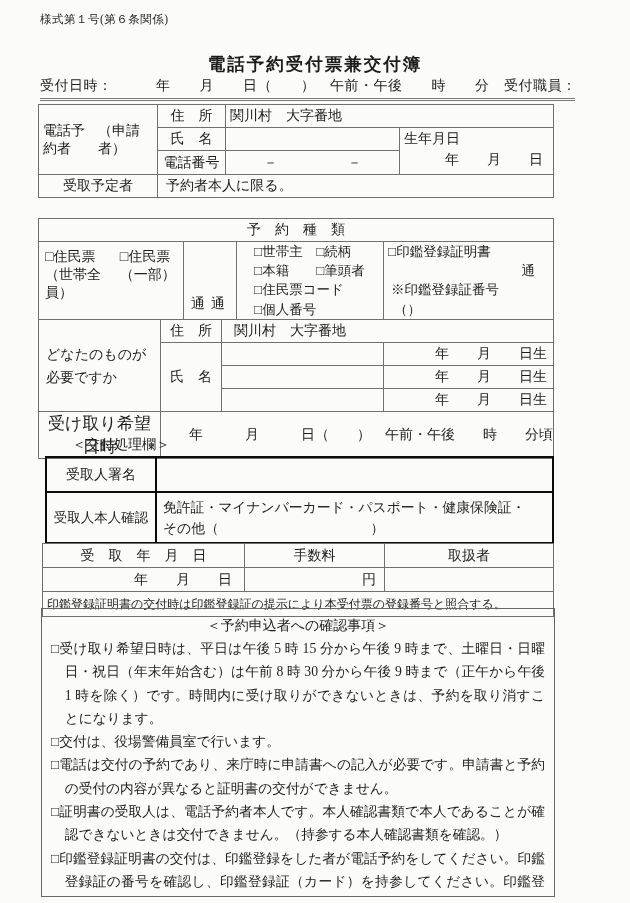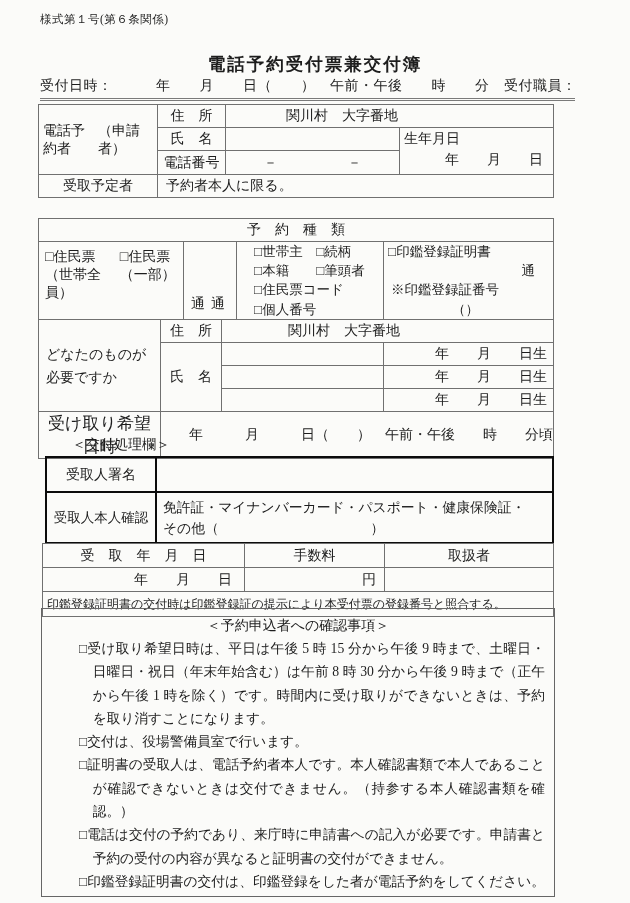--- a/index.html
+++ b/index.html
@@ -22,21 +22,21 @@
   }
   table { border-collapse:collapse; table-layout:fixed; }
   td { border:1px solid #707070; font-size:14px; padding:0 4px; vertical-align:middle; overflow:hidden; }
   .c { text-align:center; }
   .r { text-align:right; }
 
   
   .t1 { position:absolute; left:38px; top:104px; width:515px; }
   .t1 td { height:23px; }
   .lbl-stack { height:100%; display:flex; flex-direction:row; justify-content:space-around; align-items:center; padding:6px 0; }
-  .flexline { display:flex; justify-content:center; align-items:center; }
+  .flexline { display:flex; justify-content:flex-start; align-items:center; }
   .birth-cell { vertical-align:top; padding-top:2px; }
   .birth-cell .l2 { text-align:right; padding-right:6px; margin-top:3px; }
 
   
   .t2a { position:absolute; left:38px; top:218px; width:515px; }
   .t2b { position:absolute; left:38px; top:319px; width:515px; }
   .t2a td, .t2b td { height:23px; }
   .opt-cell { height:78px; }
   .detail-cell div { line-height:19.2px; font-size:13.5px; white-space:pre; }
   .inkan-cell div { line-height:19.2px; font-size:13.5px; }
@@ -56,21 +56,21 @@
   .t4 .note-row td { font-size:12px; height:25px; }
 
   
   .confirm-box {
     position:absolute; left:41px; top:608px; width:514px; height:289px;
     border:1px solid #666;
     padding:5px 9px 6px 9px;
     overflow:hidden;
   }
   .confirm-heading { text-align:center; font-size:14px; line-height:23px; }
-  .cbx-item { font-size:13.7px; line-height:23.3px; padding-left:13.7px; text-indent:-13.7px; text-align:justify;margin-left:28px; }
+  .cbx-item { font-size:13.7px; line-height:23.3px; padding-left:13.7px; text-indent:-13.7px; text-align:justify; }
 </style>
 </head>
 <body>
 
 <div class="page">
 
   <div class="form-number">様式第１号(第６条関係)</div>
   <div class="doc-title">電話予約受付票兼交付簿</div>
   <div class="reception-line">受付日時：　　　年　　月　　日（　　）　午前・午後　　時　　分　受付職員：</div>
 
@@ -242,19 +242,19 @@
     <tr class="note-row">
       <td colspan="3">印鑑登録証明書の交付時は印鑑登録証の提示により本受付票の登録番号と照合する。</td>
     </tr>
   </tbody>
     </table>
 
   <div class="confirm-box">
     <div class="confirm-heading">＜予約申込者への確認事項＞</div>
     <div class="cbx-item">□受け取り希望日時は、平日は午後 5 時 15 分から午後 9 時まで、土曜日・日曜日・祝日（年末年始含む）は午前 8 時 30 分から午後 9 時まで（正午から午後 1 時を除く）です。時間内に受け取りができないときは、予約を取り消すことになります。</div>
     <div class="cbx-item">□交付は、役場警備員室で行います。</div>
+    <div class="cbx-item">□電話は交付の予約であり、来庁時に申請書への記入が必要です。申請書と予約の受付の内容が異なると証明書の交付ができません。</div>
     <div class="cbx-item">□証明書の受取人は、電話予約者本人です。本人確認書類で本人であることが確認できないときは交付できません。（持参する本人確認書類を確認。）</div>
-    <div class="cbx-item">□電話は交付の予約であり、来庁時に申請書への記入が必要です。申請書と予約の受付の内容が異なると証明書の交付ができません。</div>
     <div class="cbx-item">□印鑑登録証明書の交付は、印鑑登録をした者が電話予約をしてください。印鑑登録証の番号を確認し、印鑑登録証（カード）を持参してください。印鑑登録証を持参しないとき、番号が一致しないときは交付できません。</div>
 
   </div>
 
 </div>
 
 </body></html>

